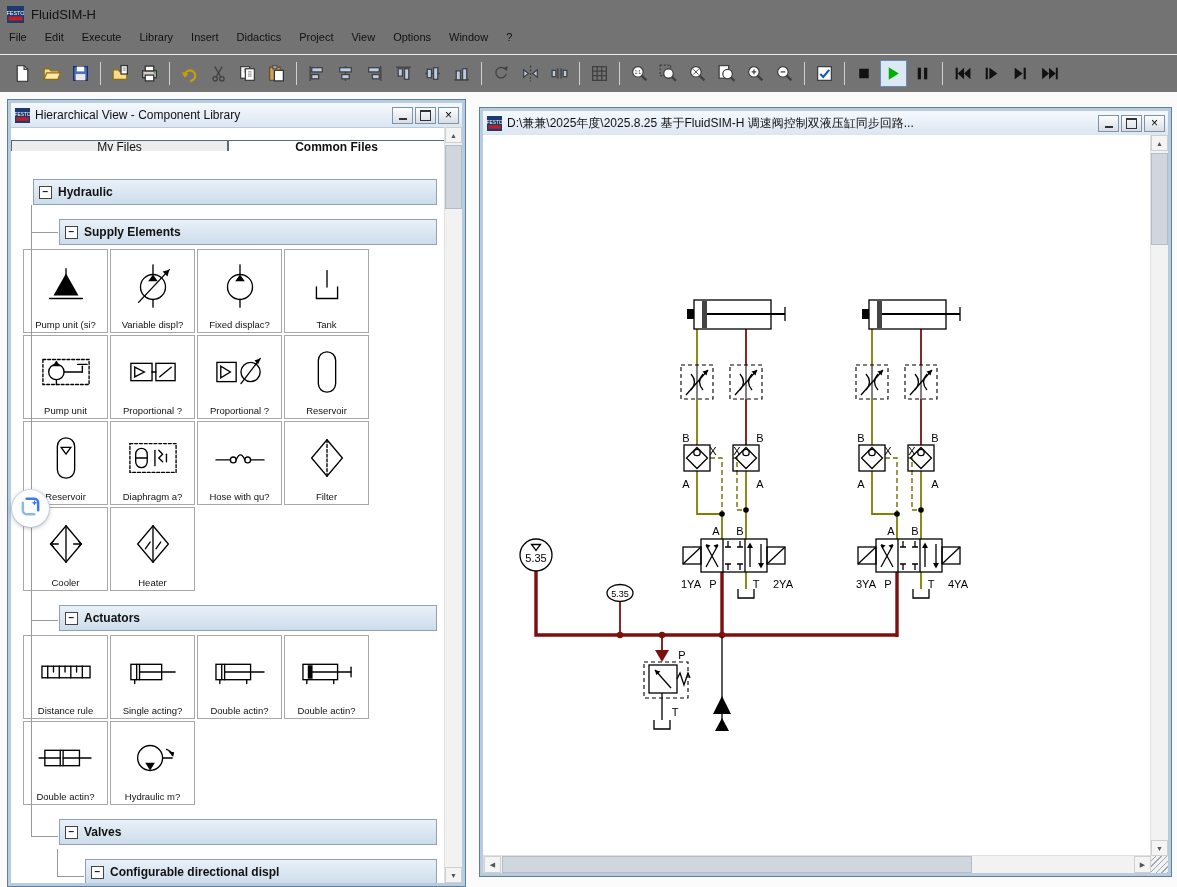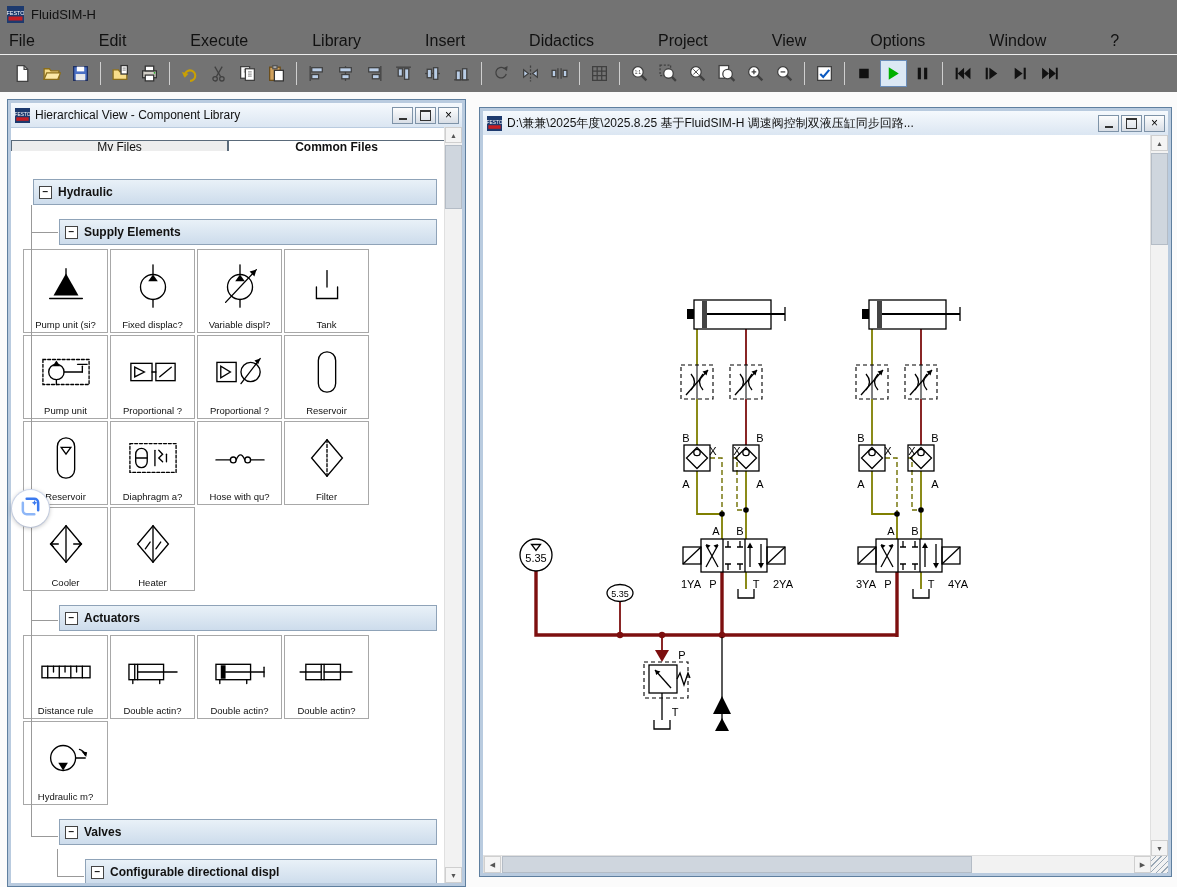--- a/index.html
+++ b/index.html
@@ -1,21 +1,21 @@
 <!DOCTYPE html>
 <html><head>
 <meta charset="utf-8">
 <style>
   html,body{margin:0;padding:0;background:#ddd;}
   .app{position:relative;width:1177px;height:887px;background:#737373;overflow:hidden;
        font-family:"Liberation Sans",sans-serif;color:#111;}
   
   .titlebar{height:28px;display:flex;align-items:center;gap:7px;padding-left:7px;font-size:13px;}
   .logo{width:17px;height:17px;display:inline-block;}
-  .menubar{height:26px;display:flex;align-items:center;font-size:16px;gap:46px;}
+  .menubar{height:26px;display:flex;align-items:flex-start;font-size:11px;}
   .menu-item{padding:3px 9px;cursor:default;}
   .toolbar{height:37px;display:flex;align-items:center;padding-left:8px;
            border-top:1px solid #eee;border-bottom:1px solid #ddd;}
   .tbtn{width:27px;height:27px;display:flex;align-items:center;justify-content:center;
         border:1px solid transparent;background:transparent;padding:0;margin:0 1px;}
   .tbtn.active{border:1px solid #6a8cb8;background:#dce8f4;}
   .tsep{width:1px;height:23px;background:#cfcfcf;margin:0 5px;}
   .workspace{position:absolute;top:92px;left:0;right:0;bottom:0;background:#fbfbfb;}
   
   .window{position:absolute;background:#fff;border:3px solid #b9cbdf;outline:1px solid #5f7f9f;
@@ -393,36 +393,36 @@
               </div>
               <div class="clabel">Pump unit (si?</div>
             </div>
             <div class="cell">
               <div class="cicon">
                 <svg viewBox="0 0 60 52" width="58" height="50" fill="none" stroke="#000" stroke-width="1.4" stroke-linecap="round">
                   <line x1="30" y1="4" x2="30" y2="14"></line>
                   <circle cx="30" cy="27" r="13"></circle>
                   <polygon points="25,21 35,21 30,14" fill="#000" stroke="none"></polygon>
                   <line x1="30" y1="40" x2="30" y2="48"></line>
-                </svg>
-              </div>
-              <div class="clabel">Fixed displac?</div>
+                  <line x1="15" y1="43" x2="47" y2="9"></line>
+                  <polygon points="47,9 40,11 45,16" fill="#000" stroke="none"></polygon>
+                </svg>
+              </div>
+              <div class="clabel">Variable displ?</div>
             </div>
             <div class="cell">
               <div class="cicon">
                 <svg viewBox="0 0 60 52" width="58" height="50" fill="none" stroke="#000" stroke-width="1.4" stroke-linecap="round">
                   <line x1="30" y1="4" x2="30" y2="14"></line>
                   <circle cx="30" cy="27" r="13"></circle>
                   <polygon points="25,21 35,21 30,14" fill="#000" stroke="none"></polygon>
                   <line x1="30" y1="40" x2="30" y2="48"></line>
-                  <line x1="15" y1="43" x2="47" y2="9"></line>
-                  <polygon points="47,9 40,11 45,16" fill="#000" stroke="none"></polygon>
-                </svg>
-              </div>
-              <div class="clabel">Variable displ?</div>
+                </svg>
+              </div>
+              <div class="clabel">Fixed displac?</div>
             </div>
             <div class="cell">
               <div class="cicon">
                 <svg viewBox="0 0 60 52" width="58" height="50" fill="none" stroke="#000" stroke-width="1.4" stroke-linecap="round">
                   <line x1="30" y1="10" x2="30" y2="27"></line>
                   <path d="M19,27 V39 H41 V27"></path>
                 </svg>
               </div>
               <div class="clabel">Tank</div>
             </div>
@@ -542,20 +542,32 @@
           </div>
           <div class="grid">
             <div class="cell">
               <div class="cicon">
                 <svg viewBox="0 0 60 52" width="58" height="50" fill="none" stroke="#000" stroke-width="1.4" stroke-linecap="round">
                   <rect x="5" y="20" width="50" height="12"></rect>
                   <path d="M11,20 v12 M17,20 v6 M23,20 v12 M29,20 v6 M35,20 v12 M41,20 v6 M47,20 v12"></path>
                 </svg>
               </div>
               <div class="clabel">Distance rule</div>
+            </div>
+            <div class="cell">
+              <div class="cicon">
+                <svg viewBox="0 0 60 52" width="58" height="50" fill="none" stroke="#000" stroke-width="1.4" stroke-linecap="round">
+                  <rect x="7" y="18" width="32" height="16"></rect>
+                  <line x1="13" y1="18" x2="13" y2="34"></line>
+                  <line x1="16" y1="18" x2="16" y2="34"></line>
+                  <line x1="16" y1="26" x2="53" y2="26"></line>
+                  <line x1="11" y1="34" x2="11" y2="38"></line>
+                </svg>
+              </div>
+              <div class="clabel">Single acting?</div>
             </div>
             <div class="cell">
               <div class="cicon">
                 <svg viewBox="0 0 60 52" width="58" height="50" fill="none" stroke="#000" stroke-width="1.4" stroke-linecap="round">
                   <rect x="5" y="18" width="36" height="16"></rect>
                   <line x1="11" y1="18" x2="11" y2="34"></line>
                   <line x1="14" y1="18" x2="14" y2="34"></line>
                   <line x1="14" y1="26" x2="55" y2="26"></line>
                   <line x1="9" y1="34" x2="9" y2="38"></line>
                   <line x1="37" y1="34" x2="37" y2="38"></line>

